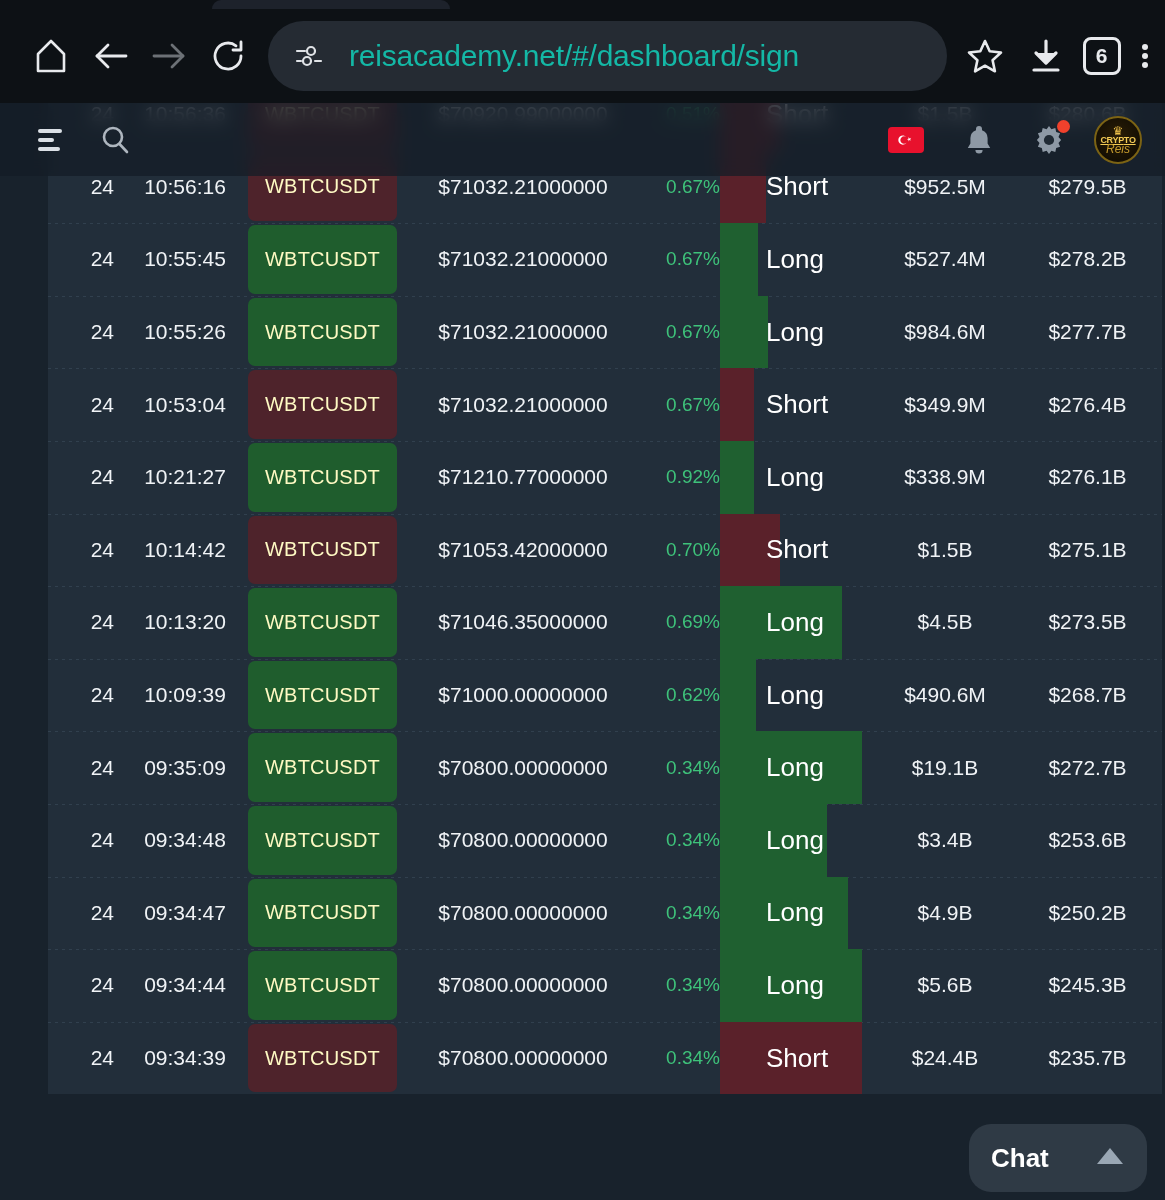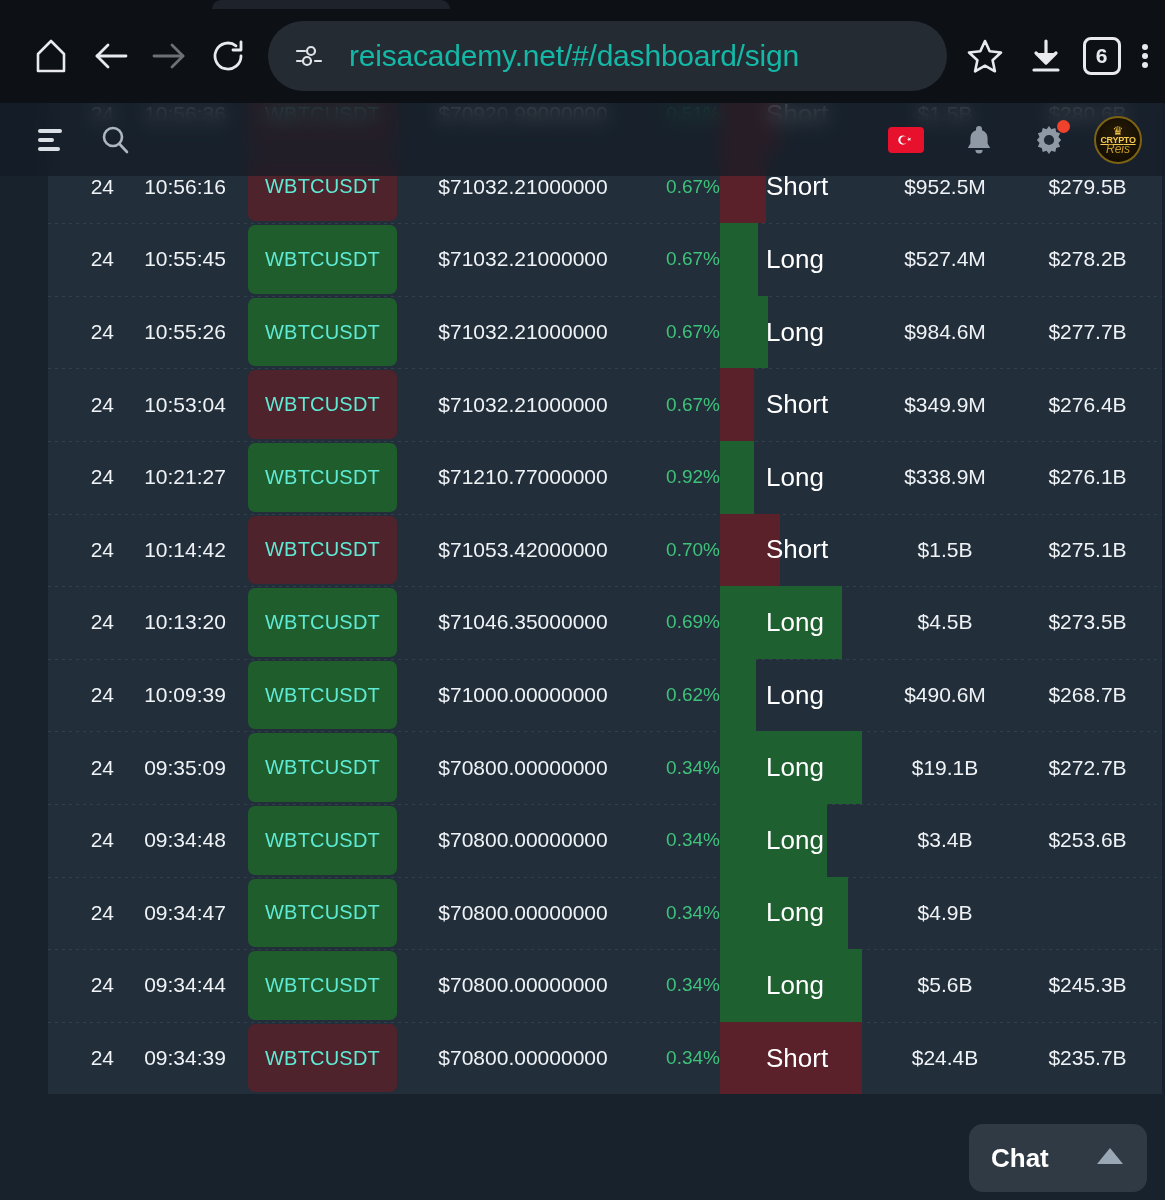--- a/index.html
+++ b/index.html
@@ -91,21 +91,21 @@
   .c-price { left:350px;width:250px; justify-content:center; }
   .c-chg   { left:600px;width:90px;  justify-content:center; font-size:19px; color:#3ec27a; }
   .c-vol   { left:812px;width:170px; justify-content:center; }
   .c-mcap  { left:965px;width:149px; justify-content:center; }
 
   
   .sym-pill {
     position:absolute; top:2px; left:200px; width:149px; height:68.6px;
     border-radius:7px;
     display:flex; align-items:center; justify-content:center;
-    font-size:20px; color:#5eead4; letter-spacing:.2px;
+    font-size:20px; color:#fef9c3; letter-spacing:.2px;
   }
   .sym-pill.long  { background:#1f5d2d; }
   .sym-pill.short { background:#4e232b; }
 
   
   .dir-wrap { position:absolute; top:0; left:672px; height:72.6px; }
   .dir-bar {
     position:absolute; top:0; left:0; height:72.6px;
   }
   .dir-bar.long  { background:#1f6030; }
@@ -150,21 +150,21 @@
     overflow:hidden;
   }
   #avatar-crown { font-size:12px; color:#f0c24a; line-height:10px; }
   #avatar-name  { font-size:9px; color:#f3cb55; font-weight:bold; line-height:9px;
                   letter-spacing:-0.3px;text-decoration:underline; }
   #avatar-sub   { font-size:12px; color:#c49a2e; line-height:9px; font-style:italic;}
 
   
   #chat-widget {
     position:absolute; right:18px; bottom:8px;
-    width:178px; height:68px; border-radius:14px;
+    width:178px; height:68px; border-radius:22px;
     background:#2f3a45;
     display:flex; align-items:center; z-index:50; cursor:pointer;
   }
   #chat-label { margin-left:22px; font-size:26px; font-weight:bold; color:#ffffff; }
   #chat-caret { margin-left:auto; margin-right:22px; }
 </style>
 </head>
 <body>
 
 <div id="browser-chrome">
@@ -390,20 +390,21 @@
       <div class="cell c-date">24</div>
       <div class="cell c-time">09:34:47</div>
       <div class="sym-pill long">WBTCUSDT</div>
       <div class="cell c-price">$70800.00000000</div>
       <div class="cell c-chg">0.34%</div>
       <div class="dir-wrap">
         <div class="dir-bar long" style="width:128px"></div>
         <div class="dir-label">Long</div>
       </div>
       <div class="cell c-vol">$4.9B</div>
+      <div class="cell c-mcap">$250.2B</div>
     </div>
       <div class="trow">
       <div class="cell c-date">24</div>
       <div class="cell c-time">09:34:44</div>
       <div class="sym-pill long">WBTCUSDT</div>
       <div class="cell c-price">$70800.00000000</div>
       <div class="cell c-chg">0.34%</div>
       <div class="dir-wrap">
         <div class="dir-bar long" style="width:142px"></div>
         <div class="dir-label">Long</div>

